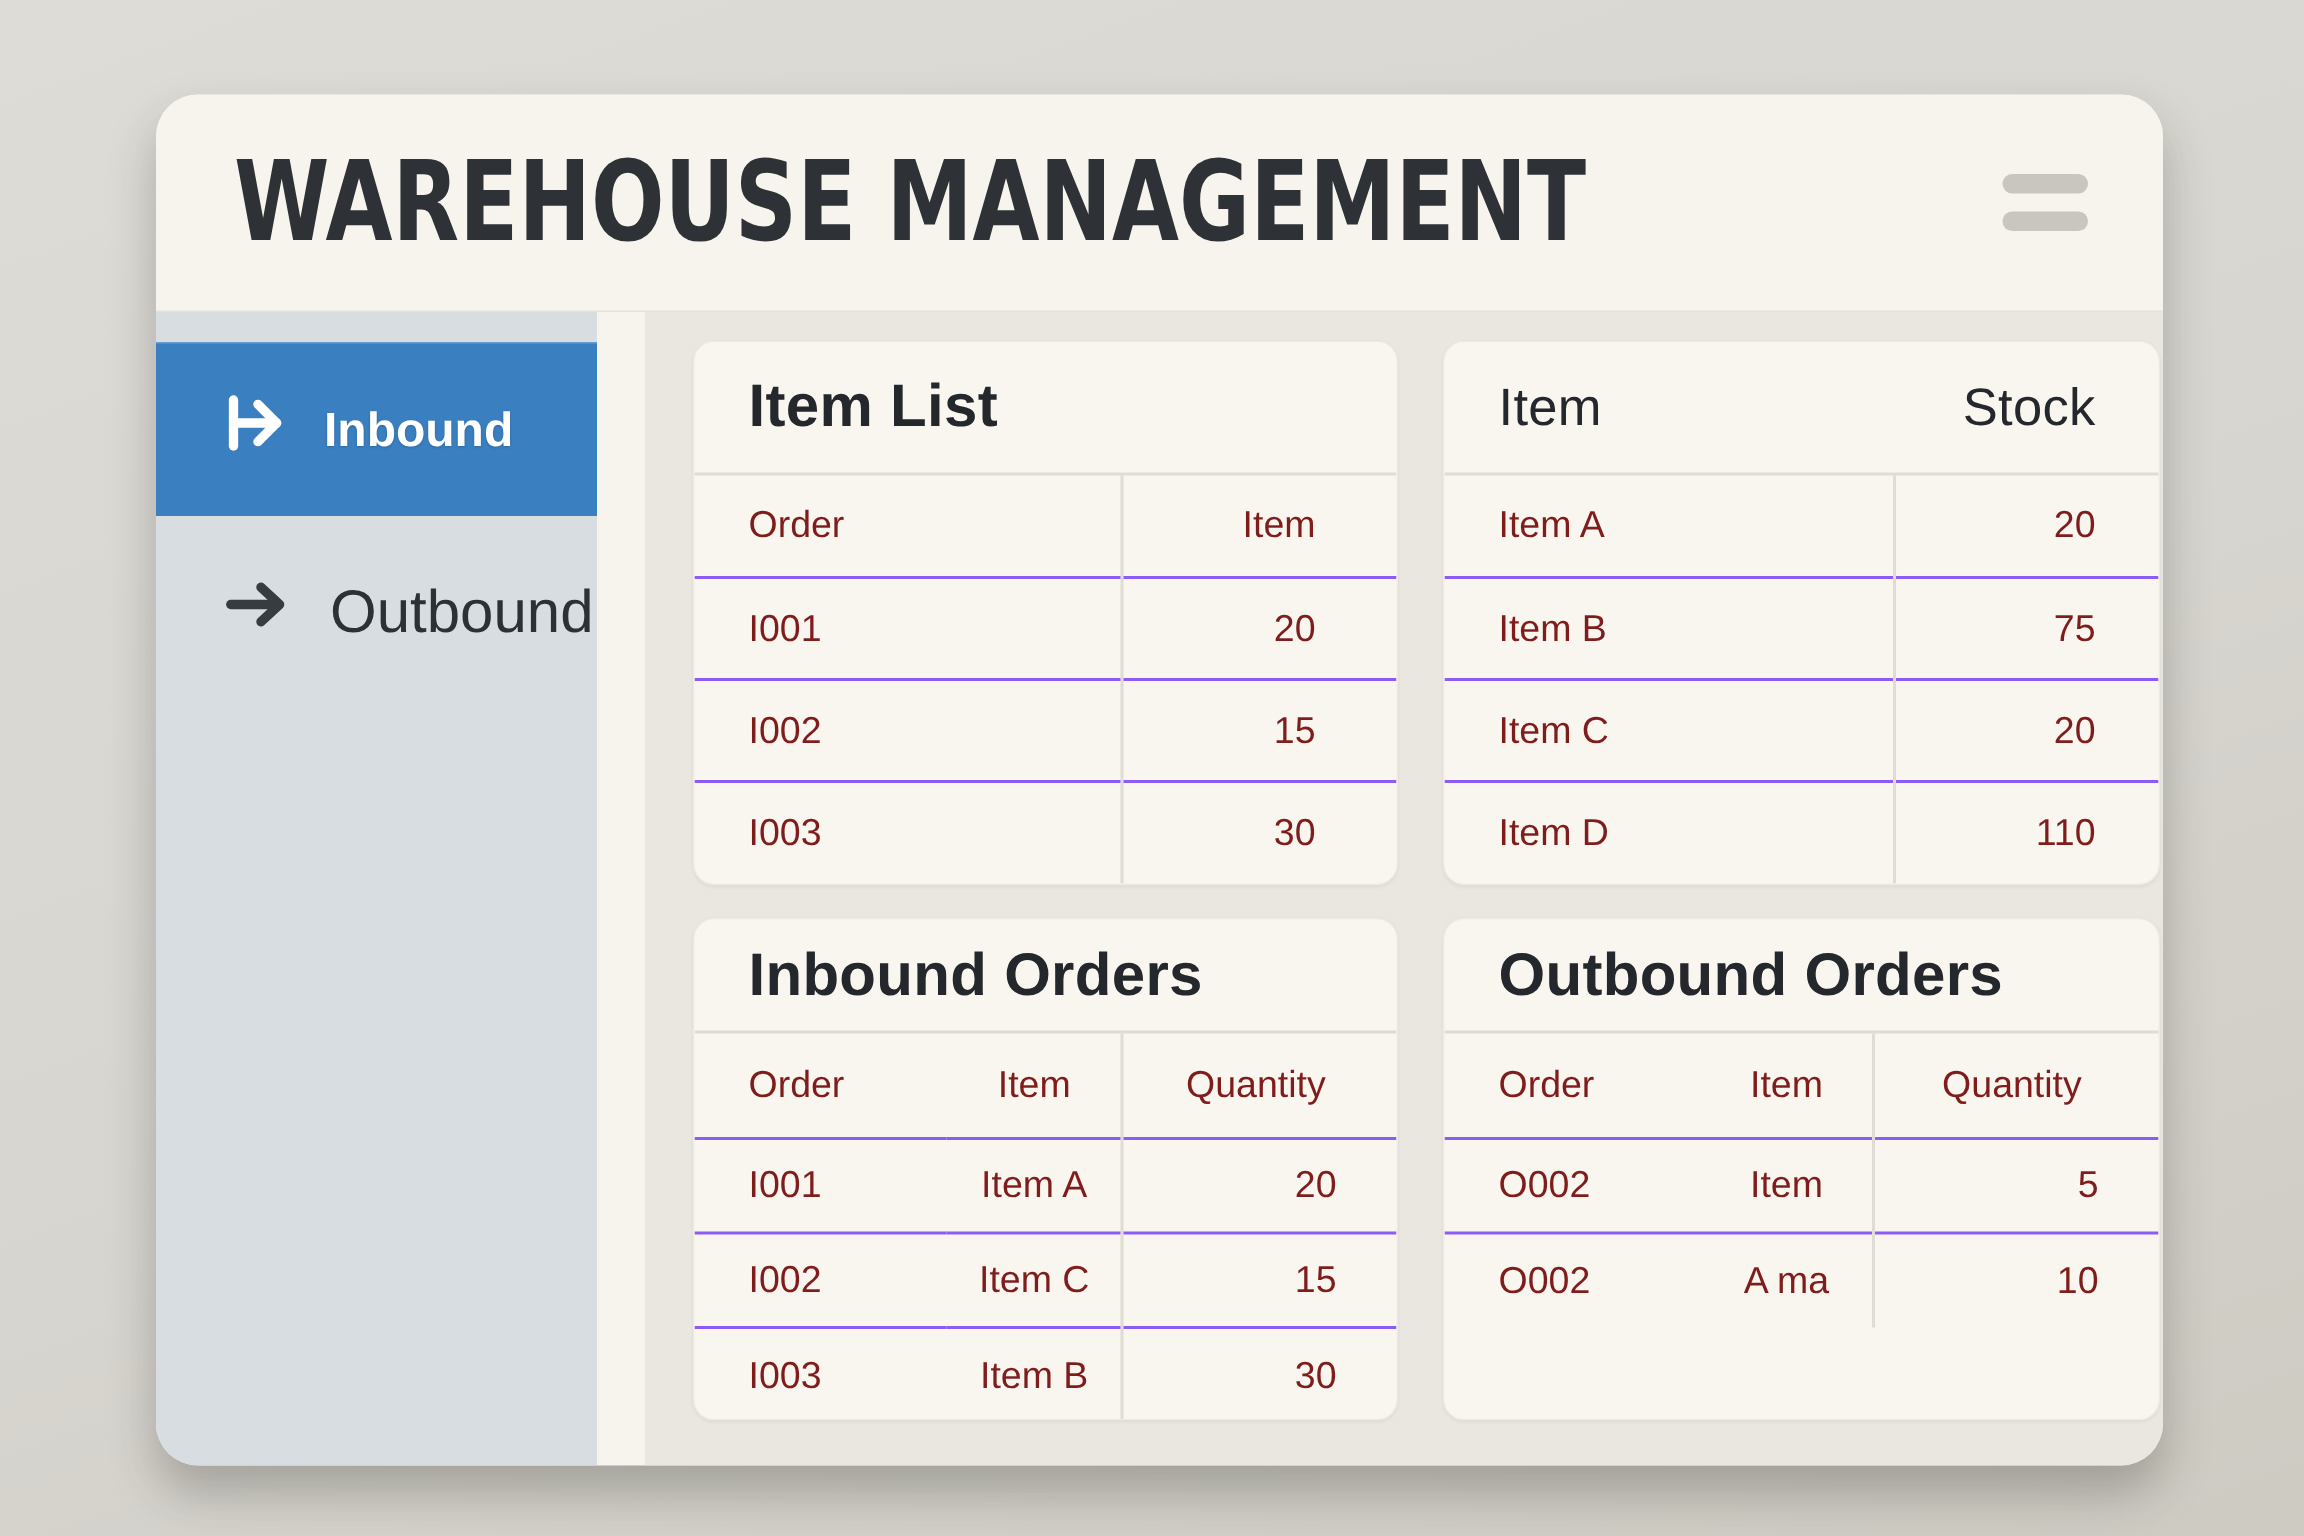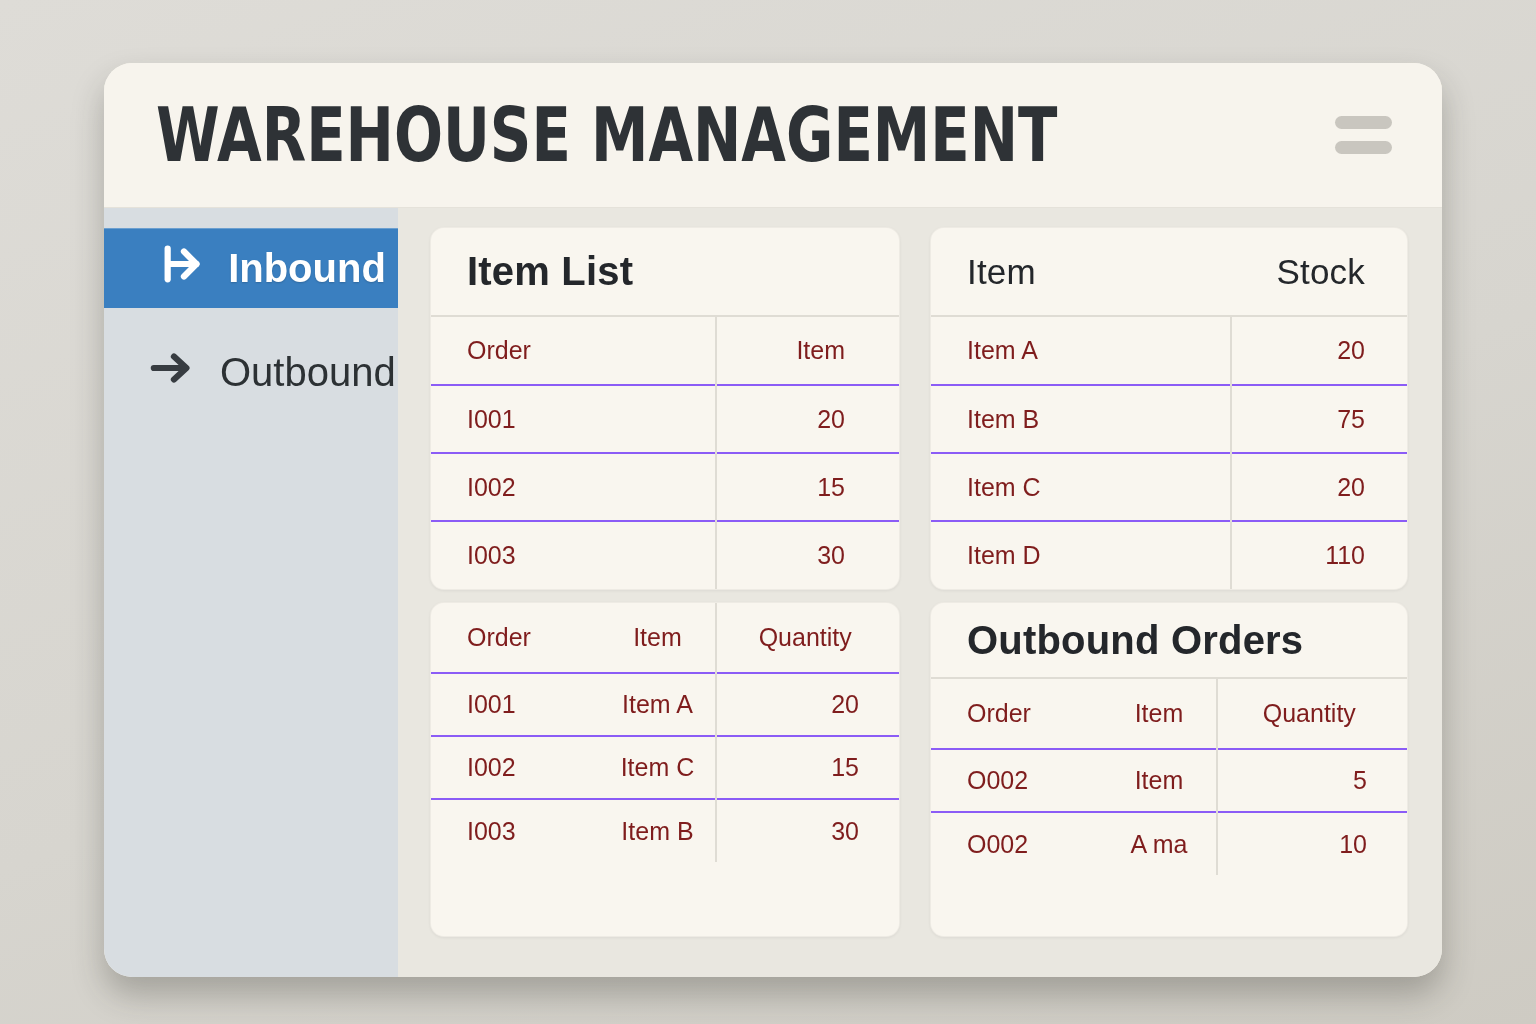--- a/index.html
+++ b/index.html
@@ -30,39 +30,39 @@
   .menu-icon { margin-left:auto; display:flex; flex-direction:column; gap:12px; cursor:pointer; padding:6px 2px; }
   .menu-icon .bar { width:57px; height:13px; border-radius:7px; background:#c9c6bf; }
   
   .app-body { flex:1; display:flex; min-height:0; }
   .sidebar { width:294px; flex:0 0 294px; background:#d8dde1; padding-top:21px; }
   .nav-item {
     display:flex; align-items:center; gap:22px;
     padding-left:44px; cursor:pointer; white-space:nowrap;
   }
   .nav-item.active {
-    height:80px; background:#3a7fc0; color:#ffffff;
-    font-weight:700; font-size:40px;
+    height:116px; background:#3a7fc0; color:#ffffff;
+    font-weight:700; font-size:32px;
     box-shadow: inset 0 1px 0 rgba(255,255,255,0.25);
     text-shadow: 0 1px 2px rgba(0,0,0,0.18);
-    justify-content: center;
   }
   .nav-item.plain {
     height:88px; margin-top:20px; color:#2c3134;
     font-weight:400; font-size:40px;
   }
   .nav-item svg { flex:0 0 auto; }
   
   .content {
     flex:1; background:#e9e7e0;
     padding:20px 34px 22px 32px;
     display:grid;
     grid-template-columns:470px 478px;
     grid-template-rows:363px 335px;
-    gap:12px 30px;
+    gap:22px 30px;
+    margin-left:32px;
   }
   .panel {
     background:#f9f6ef; border-radius:14px; overflow:hidden;
     border:1px solid rgba(0,0,0,0.045);
     box-shadow: 0 1px 3px rgba(0,0,0,0.06);
   }
   .panel-title {
     display:flex; align-items:center; justify-content:space-between;
     padding:0 42px 0 36px; border-bottom:2px solid #dfdcd4;
     font-size:40px; font-weight:700; color:#24272b; letter-spacing:0.2px;
@@ -178,20 +178,23 @@
           </tr>
           <tr class="h68 sep">
             <td class="pl">Item D</td>
             <td class="vline num num-st">110</td>
           </tr>
         </tbody>
           </table>
       </div>
 
       <div class="panel">
+        <div class="panel-title pt-mid">
+          <span>Inbound Orders</span>
+        </div>
         <table class="tbl">
           <colgroup>
               <col style="width:36%">
               <col style="width:25%">
               <col style="width:39%">
             </colgroup>
           <tbody>
               <tr class="h70">
             <td class="pl">Order</td>
             <td class="ctr">Item</td>

